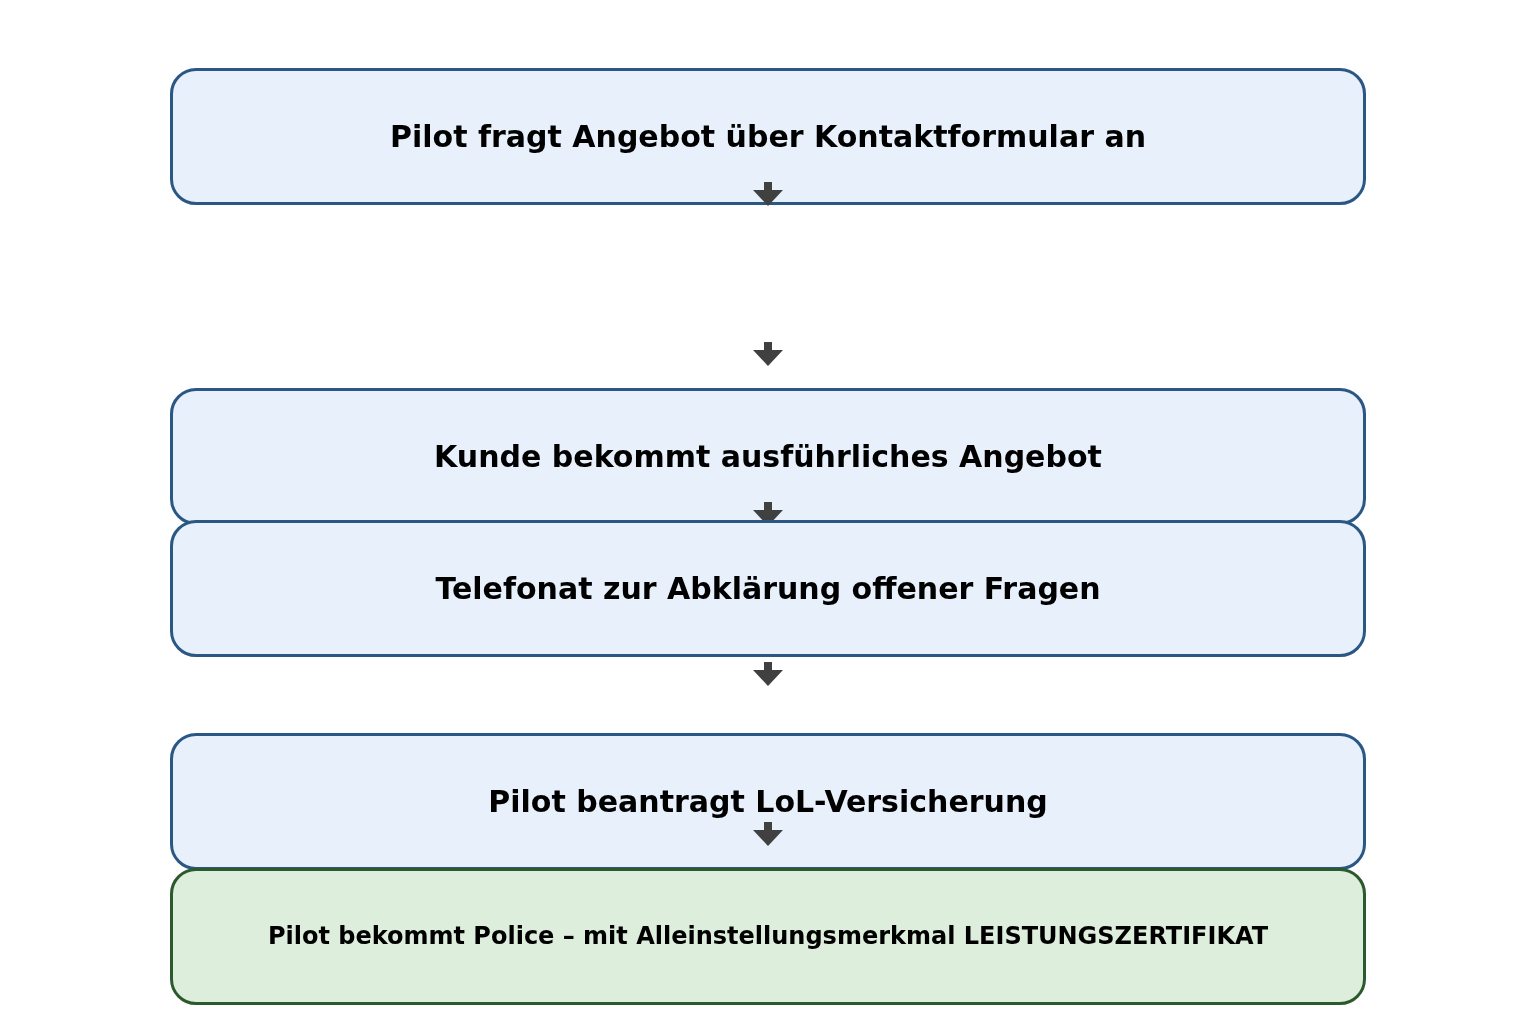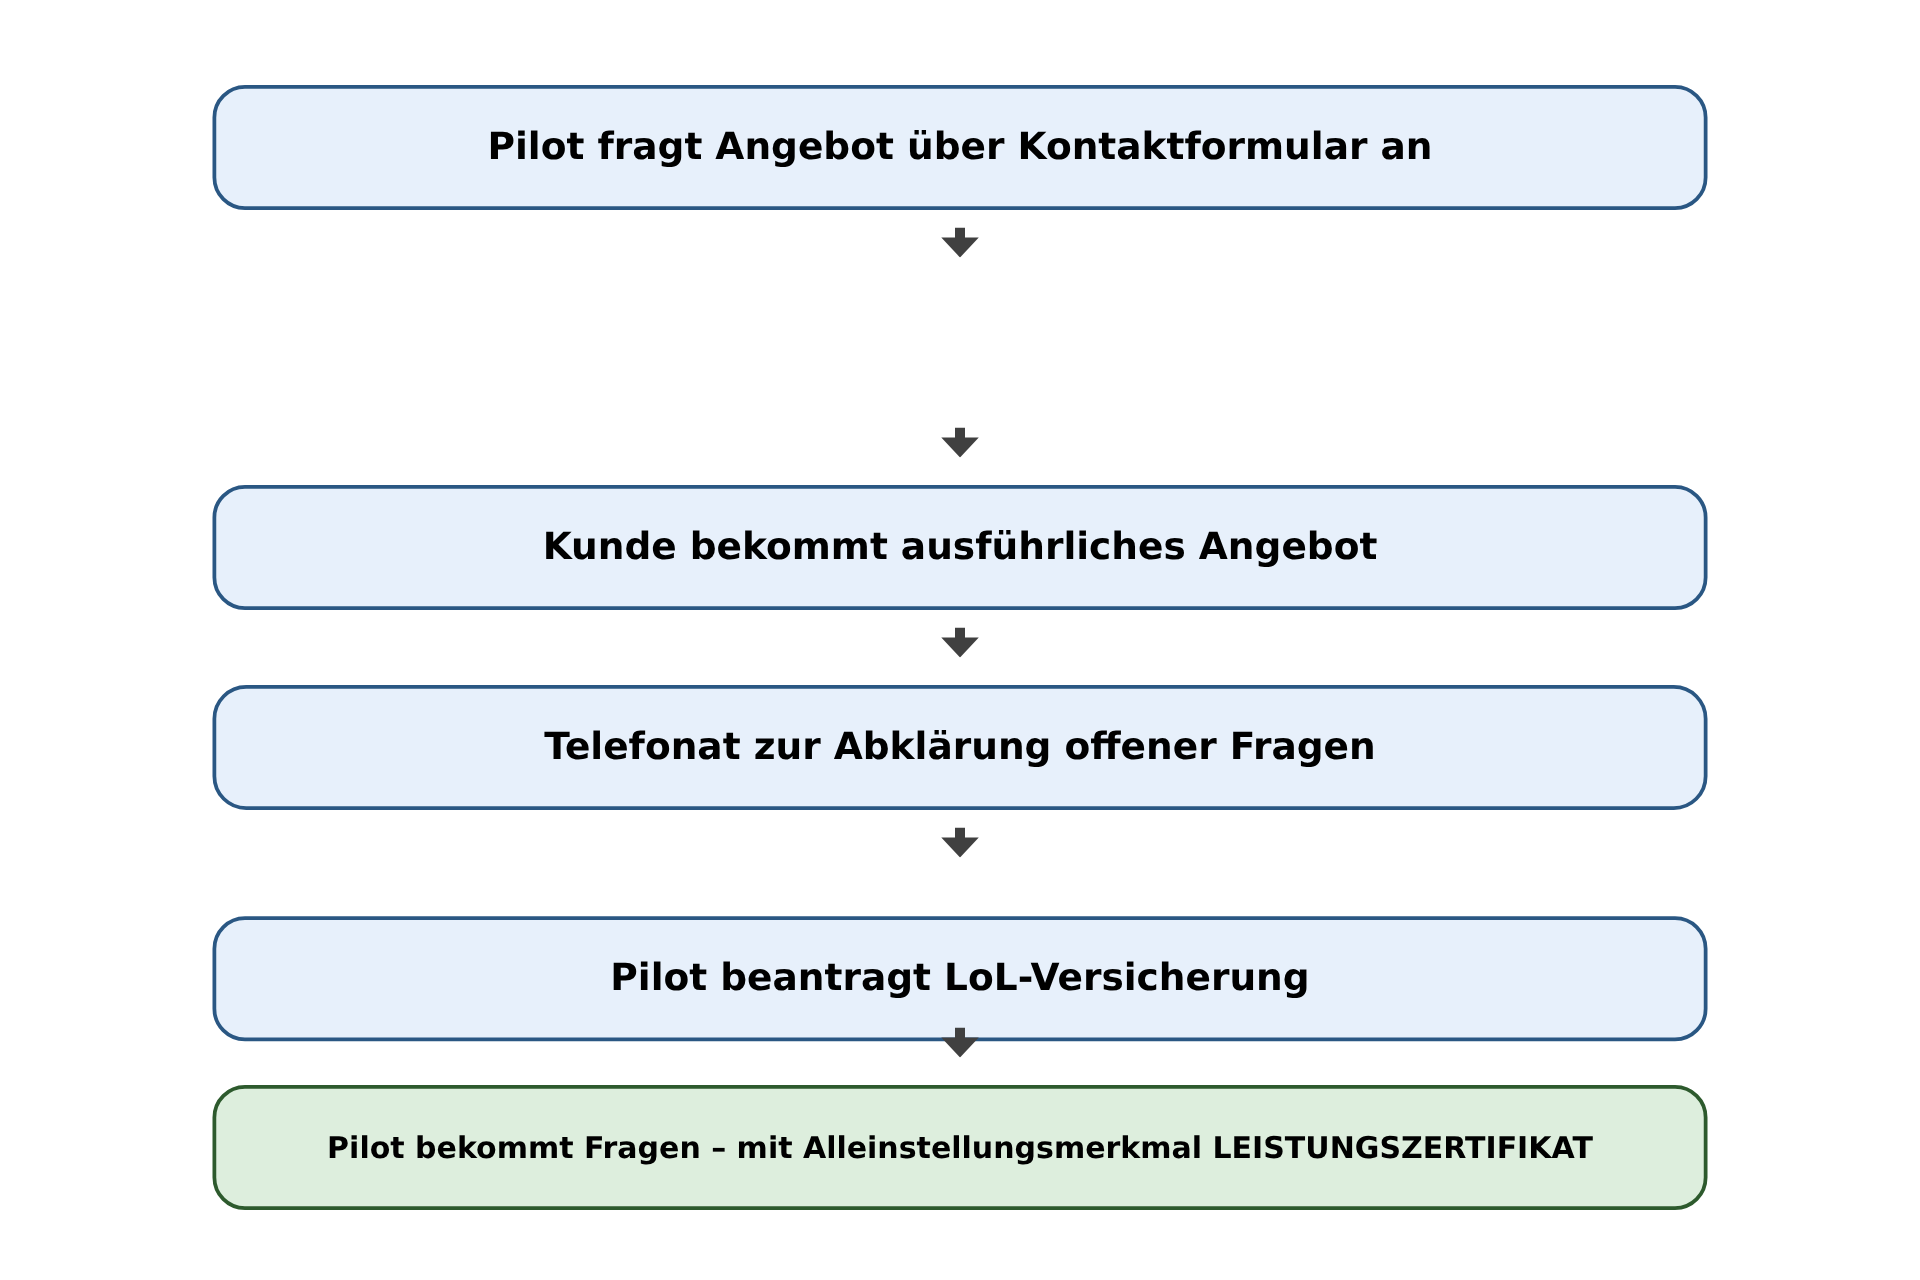--- a/index.html
+++ b/index.html
@@ -22,21 +22,21 @@
   .canvas {
     position: relative;
     width: 1536px;
     height: 1024px;
     background: var(--bg-color);
   }
   .step-box {
     position: absolute;
     left: 170px;
     width: 1196px;
-    height: 100px;
+    height: 137px;
     border-radius: 26px;
     border: 3px solid var(--process-border);
     background: var(--process-fill);
     display: flex;
     align-items: center;
     justify-content: center;
     text-align: left;
     padding: 0 24px;
   }
   .step-box.result {
@@ -61,21 +61,21 @@
     height: 24px;
     display: block;
   }
   .down-arrow svg { display: block; }
   .down-arrow polygon, .down-arrow rect { fill: var(--arrow-color); }
 
   
   #box-0 { top: 68px; }
   #box-1 { top: 228px; }
   #box-2 { top: 388px; }
-  #box-3 { top: 548px; border-radius: 27px; }
+  #box-3 { top: 520px; }
   #box-4 { top: 733px; }
   #box-5 { top: 868px; }
   #arrow-0 { top: 182px; }
   #arrow-1 { top: 342px; }
   #arrow-2 { top: 502px; }
   #arrow-3 { top: 662px; }
   #arrow-4 { top: 822px; }
 </style>
 </head>
 <body>
@@ -128,16 +128,16 @@
   </div>
 
   <span id="arrow-4" class="down-arrow">
     <svg width="32" height="24" viewBox="0 0 32 24" aria-hidden="true">
       <rect x="12" y="0" width="8" height="9"></rect>
       <polygon points="1,8 31,8 16,24"></polygon>
     </svg>
   </span>
 
   <div id="box-5" class="step-box result small-text">
-    <span class="step-label">Pilot bekommt Fragen – mit Alleinstellungsmerkmal LEISTUNGSZERTIFIKAT</span>
+    <span class="step-label">Pilot bekommt Police – mit Alleinstellungsmerkmal LEISTUNGSZERTIFIKAT</span>
   </div>
 
 </div>
 
 </body></html>

